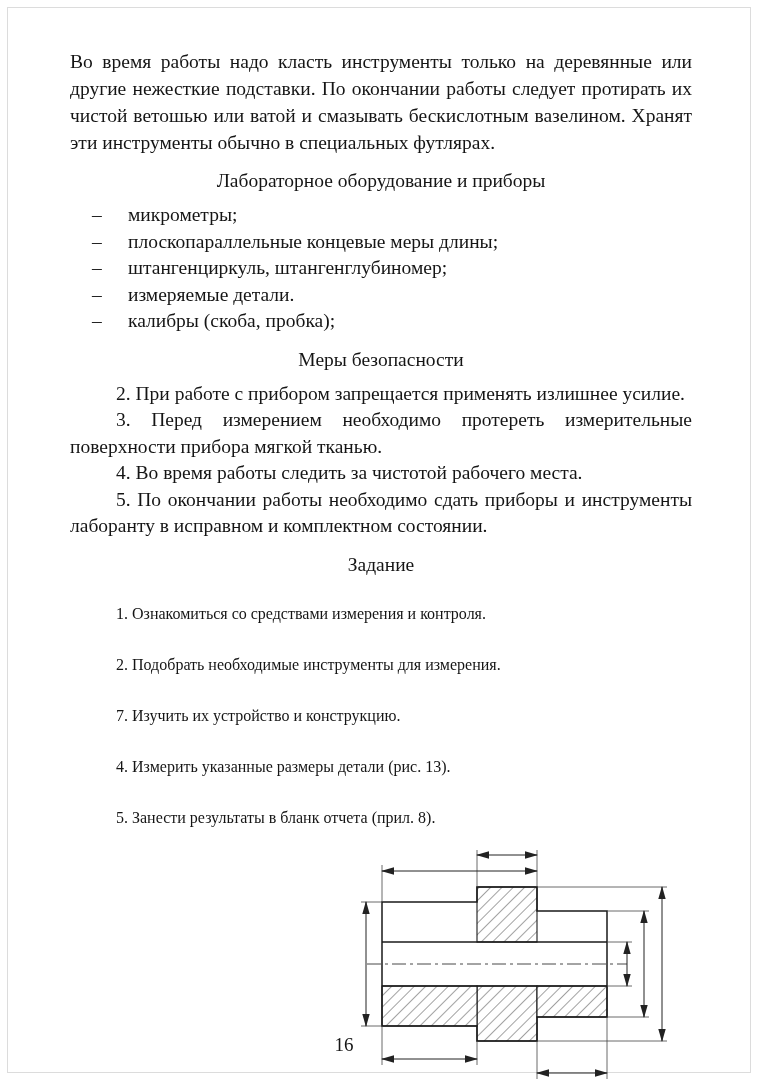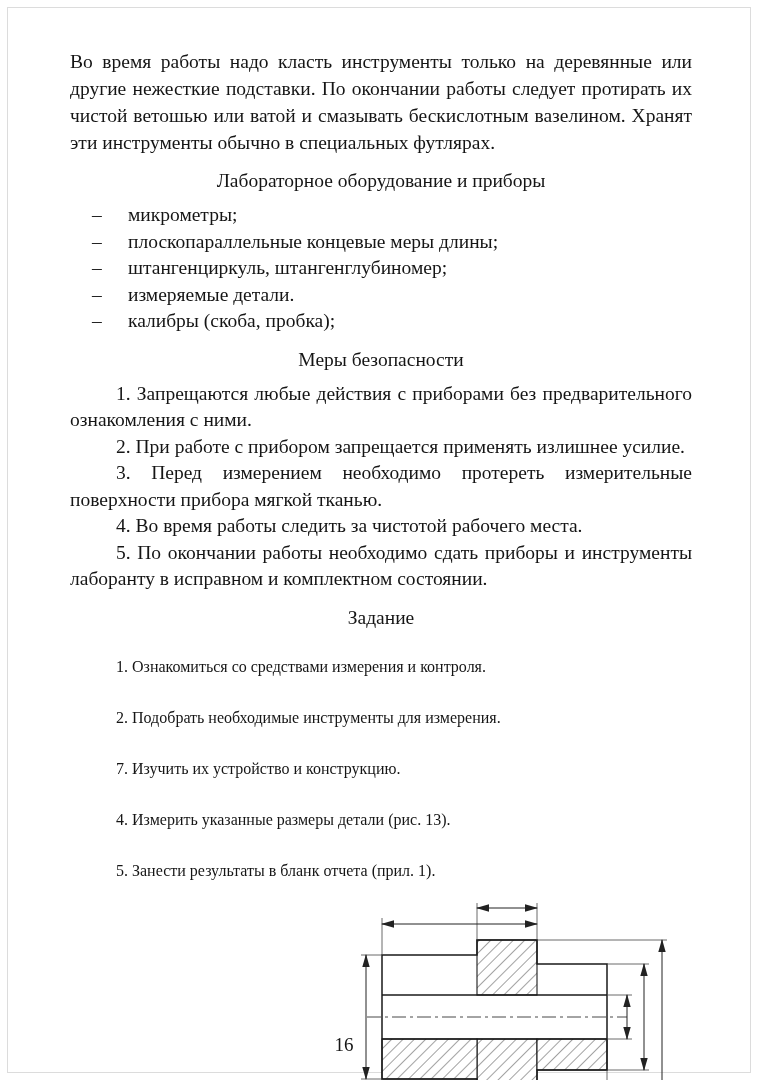--- a/index.html
+++ b/index.html
@@ -73,34 +73,33 @@
   <div class="dash-list">
     <div class="dash-item"><span class="dash">–</span><span>микрометры;</span></div>
     <div class="dash-item"><span class="dash">–</span><span>плоскопараллельные концевые меры длины;</span></div>
     <div class="dash-item"><span class="dash">–</span><span>штангенциркуль, штангенглубиномер;</span></div>
     <div class="dash-item"><span class="dash">–</span><span>измеряемые детали.</span></div>
     <div class="dash-item"><span class="dash">–</span><span>калибры (скоба, пробка);</span></div>
   </div>
 
   <div class="head">Меры безопасности</div>
 
-  <p class="num-para">1. Запрещаются любые действия с приборами без предварительного ознакомления с ними.</p>
   <p class="num-para">2. При работе с прибором запрещается применять излишнее усилие.</p>
   <p class="num-para">3. Перед измерением необходимо протереть измерительные поверхности прибора мягкой тканью.</p>
   <p class="num-para">4. Во время работы следить за чистотой рабочего места.</p>
   <p class="num-para">5. По окончании работы необходимо сдать приборы и инструменты лаборанту в исправном и комплектном состоянии.</p>
 
   <div class="head">Задание</div>
 
   <div>
     <div class="task-item">1. Ознакомиться со средствами измерения и контроля.</div>
     <div class="task-item">2. Подобрать необходимые инструменты для измерения.</div>
     <div class="task-item">7. Изучить их устройство и конструкцию.</div>
     <div class="task-item">4. Измерить указанные размеры детали (рис. 13).</div>
-    <div class="task-item">5. Занести результаты в бланк отчета (прил. 1).</div>
+    <div class="task-item">5. Занести результаты в бланк отчета (прил. 8).</div>
   </div>
 
   <div class="figure">
     <svg width="380" height="248" viewBox="0 0 380 248" aria-hidden="true">
       <defs>
         <pattern id="hatch" width="8" height="8" patternUnits="userSpaceOnUse" patternTransform="rotate(45)">
           <rect width="8" height="8" fill="#ffffff"></rect>
           <line x1="0" y1="0" x2="0" y2="8" stroke="#555" stroke-width="1.1"></line>
         </pattern>
         <marker id="as" markerWidth="13" markerHeight="9" refX="1" refY="4.5" orient="auto" markerUnits="userSpaceOnUse">

